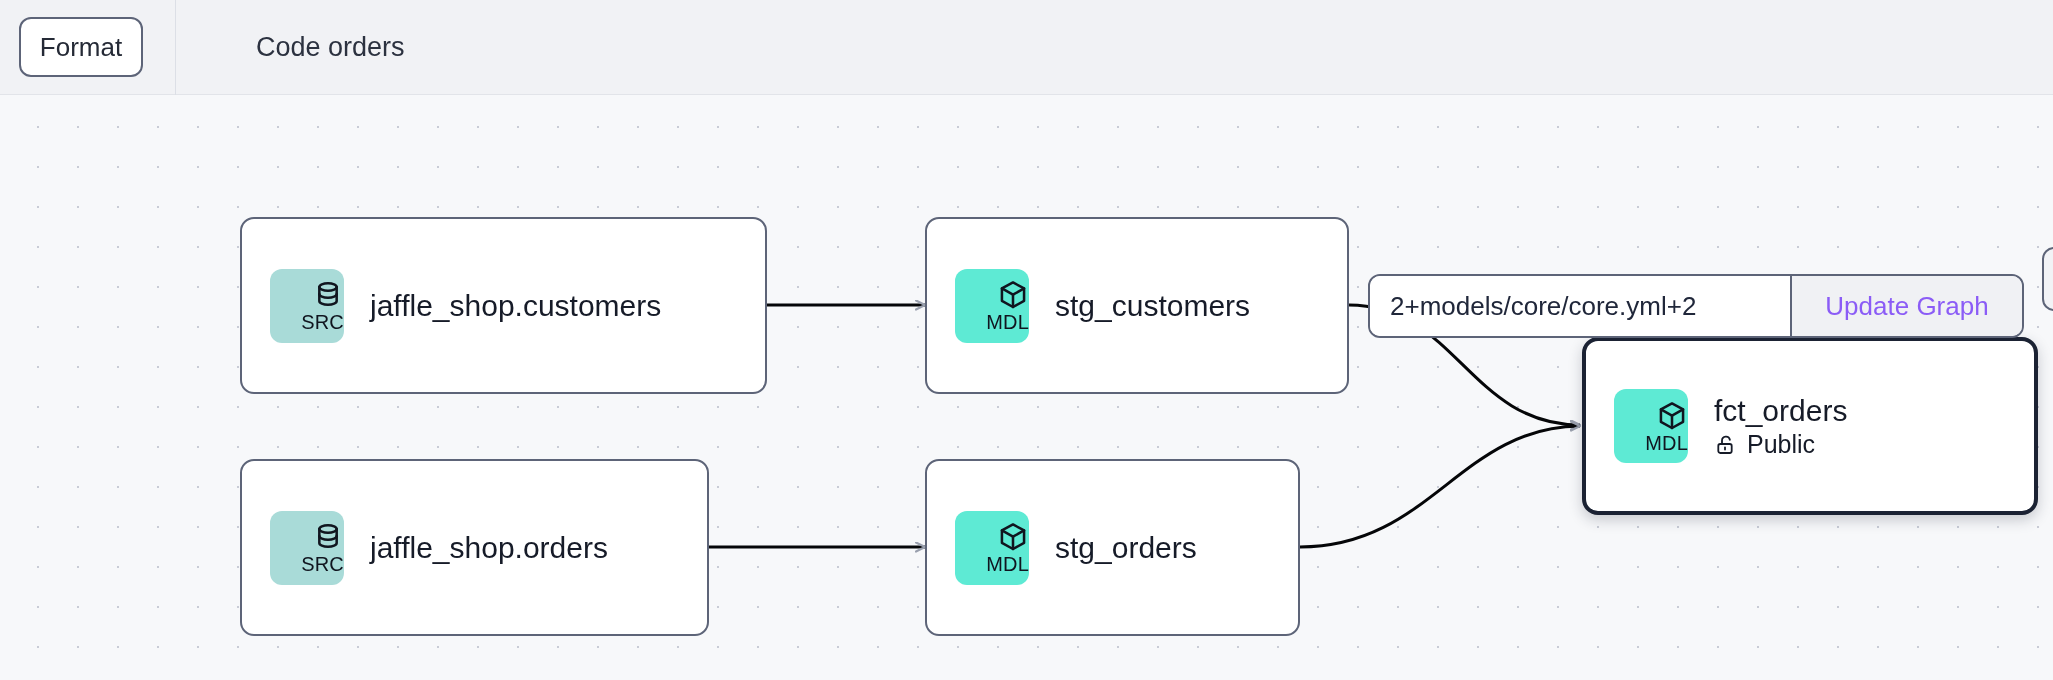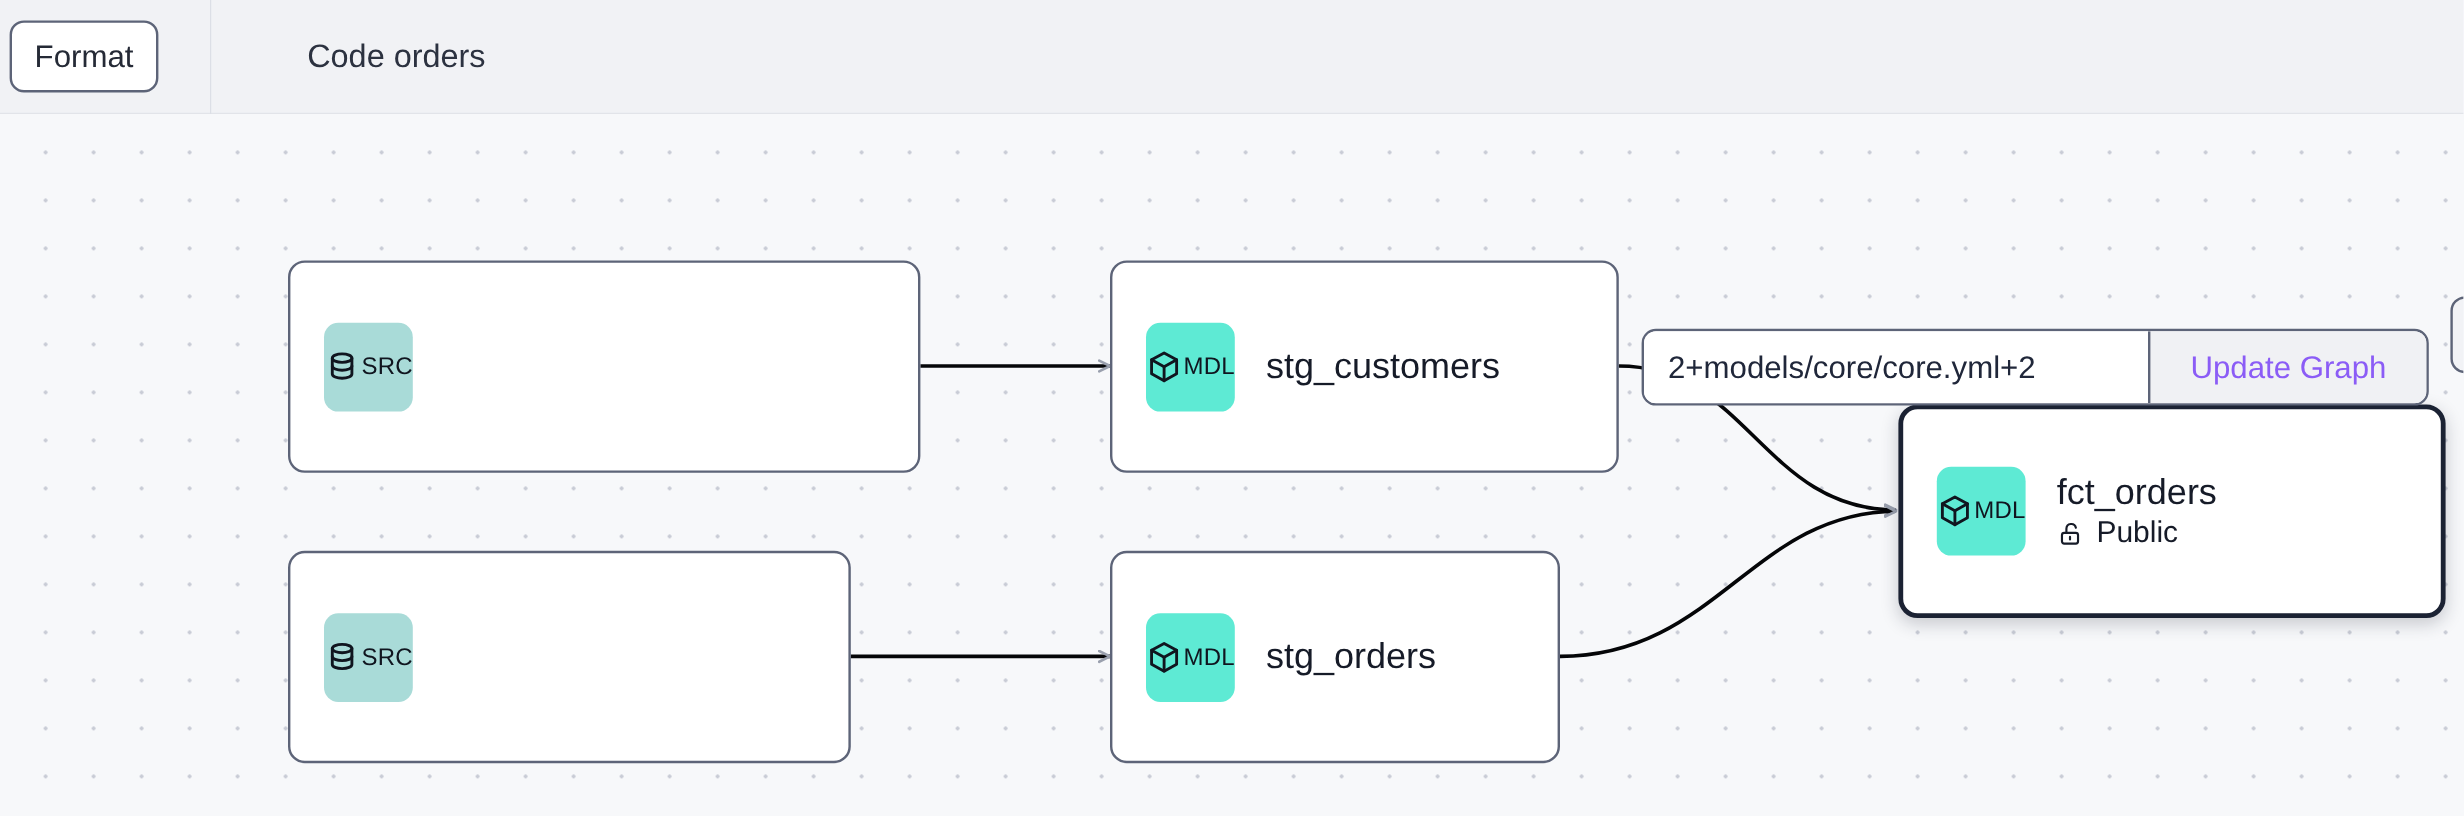--- a/index.html
+++ b/index.html
@@ -24,21 +24,21 @@
     position: absolute;
     left: 0; top: 0;
     width: 2053px;
     height: 95px;
     background: #f1f2f5;
     border-bottom: 1px solid #e2e4e9;
   }
 
   .format-btn {
     position: absolute;
-    left: 8px;
+    left: 19px;
     top: 17px;
     width: 124px;
     height: 60px;
     background: #ffffff;
     border: 2px solid #5d6478;
     border-radius: 12px;
     font-size: 26px;
     color: #252a36;
     display: flex;
     align-items: center;
@@ -128,22 +128,22 @@
     border-radius: 16px;
   }
 
   .badge {
     width: 74px;
     height: 74px;
     border-radius: 12px;
     margin-left: 28px;
     flex: 0 0 auto;
     display: flex;
-    flex-direction: row;
-    align-items: center;
+    flex-direction: column;
+    align-items: flex-end;
     justify-content: center;
     gap: 1px;
   }
 
   .badge.src { background: #a9dbd8; }
   .badge.mdl { background: #5eead4; }
 
   .badge svg { display: block; }
 
   .badge-label {
@@ -267,20 +267,23 @@
 
     <div class="node" style="left:240px; top:122px; width:527px; height:177px;">
       <div class="badge src">
         <svg width="32" height="32" viewBox="0 0 24 24" fill="none" stroke="#10151f" stroke-width="1.9" stroke-linecap="round" stroke-linejoin="round">
           <ellipse cx="12" cy="6" rx="6.5" ry="2.8"></ellipse>
           <path d="M5.5 6v10.5c0 1.55 2.91 2.8 6.5 2.8s6.5-1.25 6.5-2.8V6"></path>
           <path d="M5.5 11.2c0 1.55 2.91 2.8 6.5 2.8s6.5-1.25 6.5-2.8"></path>
         </svg>
         <span class="badge-label">SRC</span>
       </div>
+      <div class="node-text">
+        <div class="node-title">jaffle_shop.customers</div>
+      </div>
     </div>
 
     <div class="node" style="left:925px; top:122px; width:424px; height:177px;">
       <div class="badge mdl">
         <svg width="32" height="32" viewBox="0 0 24 24" fill="none" stroke="#10151f" stroke-width="1.9" stroke-linecap="round" stroke-linejoin="round">
           <path d="M12 2.6 L20.3 7.1 L20.3 16.4 L12 21 L3.7 16.4 L3.7 7.1 Z"></path>
           <path d="M3.7 7.1 L12 11.7 L20.3 7.1"></path>
           <path d="M12 11.7 L12 21"></path>
         </svg>
         <span class="badge-label">MDL</span>
@@ -291,20 +294,23 @@
     </div>
 
     <div class="node" style="left:240px; top:364px; width:469px; height:177px;">
       <div class="badge src">
         <svg width="32" height="32" viewBox="0 0 24 24" fill="none" stroke="#10151f" stroke-width="1.9" stroke-linecap="round" stroke-linejoin="round">
           <ellipse cx="12" cy="6" rx="6.5" ry="2.8"></ellipse>
           <path d="M5.5 6v10.5c0 1.55 2.91 2.8 6.5 2.8s6.5-1.25 6.5-2.8V6"></path>
           <path d="M5.5 11.2c0 1.55 2.91 2.8 6.5 2.8s6.5-1.25 6.5-2.8"></path>
         </svg>
         <span class="badge-label">SRC</span>
+      </div>
+      <div class="node-text">
+        <div class="node-title">jaffle_shop.orders</div>
       </div>
     </div>
 
     <div class="node" style="left:925px; top:364px; width:375px; height:177px;">
       <div class="badge mdl">
         <svg width="32" height="32" viewBox="0 0 24 24" fill="none" stroke="#10151f" stroke-width="1.9" stroke-linecap="round" stroke-linejoin="round">
           <path d="M12 2.6 L20.3 7.1 L20.3 16.4 L12 21 L3.7 16.4 L3.7 7.1 Z"></path>
           <path d="M3.7 7.1 L12 11.7 L20.3 7.1"></path>
           <path d="M12 11.7 L12 21"></path>
         </svg>

